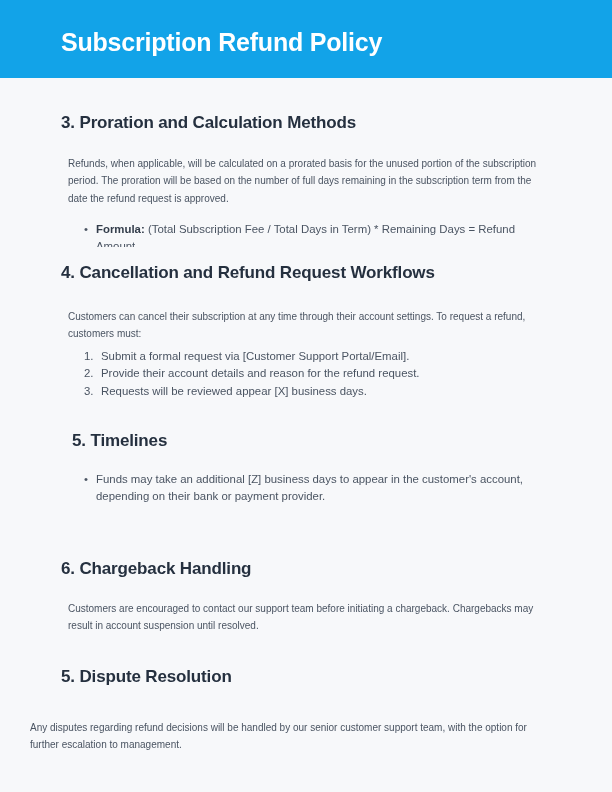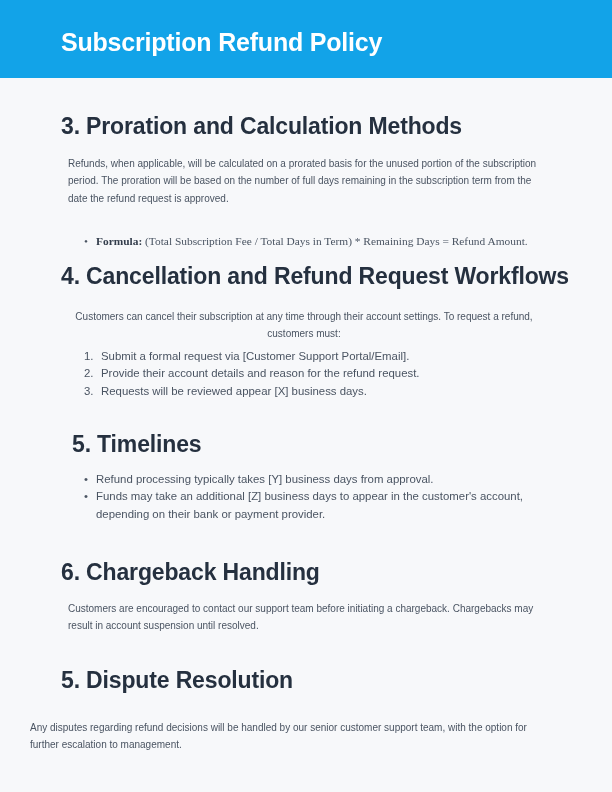--- a/index.html
+++ b/index.html
@@ -48,21 +48,21 @@
     top: 78px;
     width: 612px;
   }
 
   .section {
     position: relative;
   }
 
   .section-heading {
     color: #25303f;
-    font-size: 23px;
+    font-size: 17px;
     font-weight: bold;
     letter-spacing: -0.15px;
     margin: 0;
     padding: 0 0 0 61px;
   }
 
   .para {
     color: #4a5462;
     font-size: 10px;
     line-height: 17.4px;
@@ -123,30 +123,29 @@
     color: #333d4b;
   }
 
   
   .sec3 { position: absolute; left: 0; top: 35px; width: 612px; }
   .sec3 .section-heading { position: absolute; left: 0; top: 0; }
   .sec3 .para { position: absolute; left: 0; top: 42px; }
   .sec3-clip {
     position: absolute;
     left: 0;
-    top: 120px;
+    top: 108px;
     width: 612px;
     height: 26px;          
     overflow: hidden;
-    font-family: Liberation Serif, serif;
   }
 
   .sec4 { position: absolute; left: 0; top: 185px; width: 612px; }
   .sec4 .section-heading { position: absolute; left: 0; top: 0; }
-  .sec4 .para { position: absolute; left: 0; top: 45px; text-align: center; }
+  .sec4 .para { position: absolute; left: 0; top: 45px; }
   .sec4 ol.numbers { position: absolute; left: 0; top: 80px; width: 612px; }
 
   .sec5 { position: absolute; left: 0; top: 353px; width: 612px; }
   .sec5 .section-heading { position: absolute; left: 0; top: 0; margin-left: 11px; }
   .sec5 ul.bullets { position: absolute; left: 0; top: 40px; width: 612px; }
 
   .sec6 { position: absolute; left: 0; top: 481px; width: 612px; }
   .sec6 .section-heading { position: absolute; left: 0; top: 0; }
   .sec6 .para { position: absolute; left: 0; top: 41px; }
 
@@ -181,21 +180,20 @@
       <ol class="numbers">
         <li>Submit a formal request via [Customer Support Portal/Email].</li>
         <li>Provide their account details and reason for the refund request.</li>
         <li>Requests will be reviewed appear [X] business days.</li>
       </ol>
     </div>
 
     <div class="section sec5">
       <h2 class="section-heading">5. Timelines</h2>
       <ul class="bullets">
-        <li>Refund processing typically takes [Y] business days from approval.</li>
         <li>Funds may take an additional [Z] business days to appear in the customer's account, depending on their bank or payment provider.</li>
       </ul>
     </div>
 
     <div class="section sec6">
       <h2 class="section-heading">6. Chargeback Handling</h2>
       <p class="para">Customers are encouraged to contact our support team before initiating a chargeback. Chargebacks may result in account suspension until resolved.</p>
     </div>
 
     <div class="section sec7">

